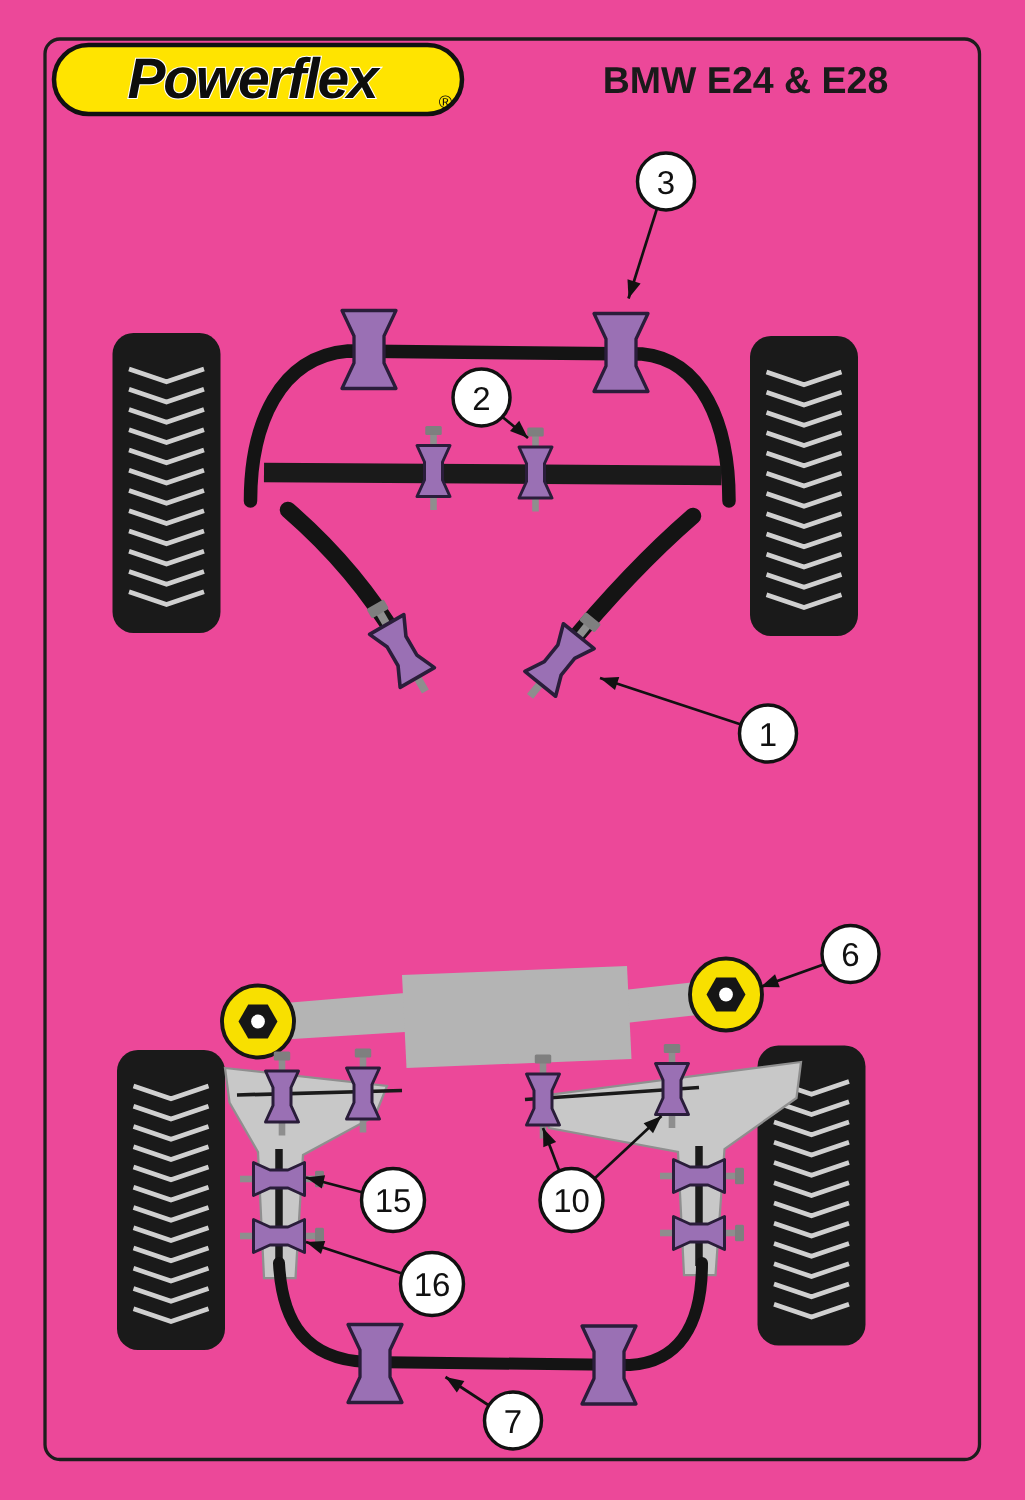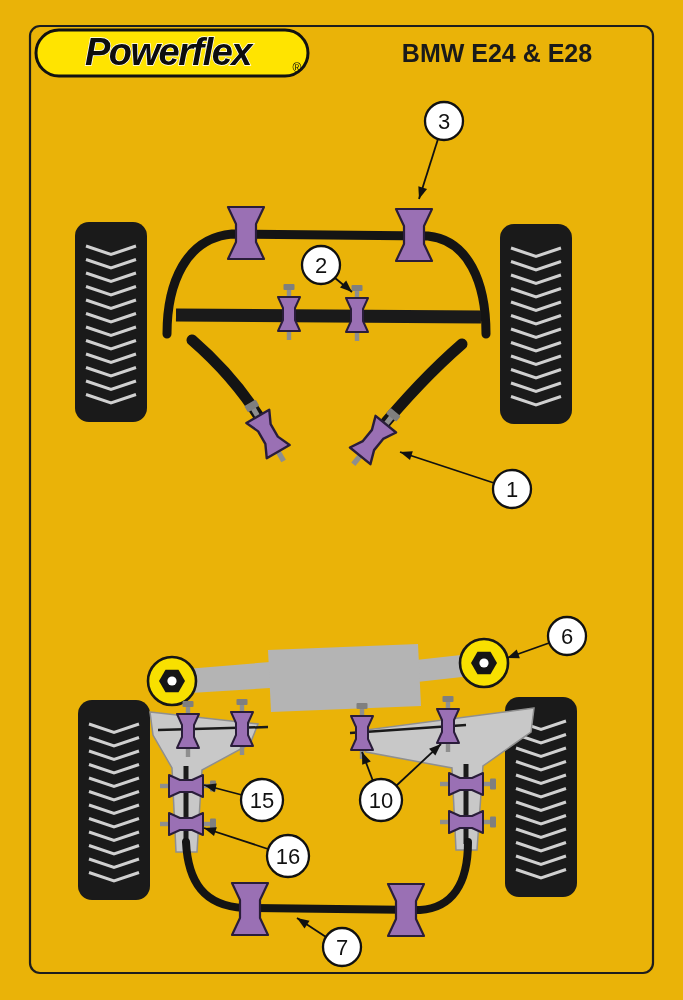--- a/index.html
+++ b/index.html
@@ -1,16 +1,16 @@
 <!DOCTYPE html>
 <html><head>
 <meta charset="utf-8">
 <style>
   html,body{margin:0;padding:0;background:#ffffff;}
-  .page{width:683px;height:1000px;position:relative;background:#eab308;font-family:"Liberation Sans",sans-serif;overflow:hidden;}
+  .page{width:683px;height:1000px;position:relative;background:#ec4899;font-family:"Liberation Sans",sans-serif;overflow:hidden;}
   svg{display:block;}
   .page-border{fill:none;stroke:#1d1d1d;stroke-width:2.2;}
   .logo-bg{fill:#ffe400;stroke:#111;stroke-width:3;}
   .brand-text{font-family:"Liberation Sans",sans-serif;font-size:38px;font-weight:bold;font-style:italic;fill:#0d0d0d;stroke:#ffffff;stroke-width:1.4px;paint-order:stroke;letter-spacing:-1.5px;text-anchor:middle;}
   .reg-text{font-family:"Liberation Sans",sans-serif;font-size:12px;fill:#0d0d0d;text-anchor:middle;}
   .title-text{font-family:"Liberation Sans",sans-serif;font-size:25px;font-weight:bold;fill:#1a1a1a;text-anchor:middle;}
   .co{fill:#ffffff;stroke:#111;stroke-width:2.3;}
   .co-num{font-family:"Liberation Sans",sans-serif;font-size:22px;fill:#111;text-anchor:middle;}
   .arrow{stroke:#111;stroke-width:1.8;fill:none;}
   .bar{stroke:#141414;fill:none;}

